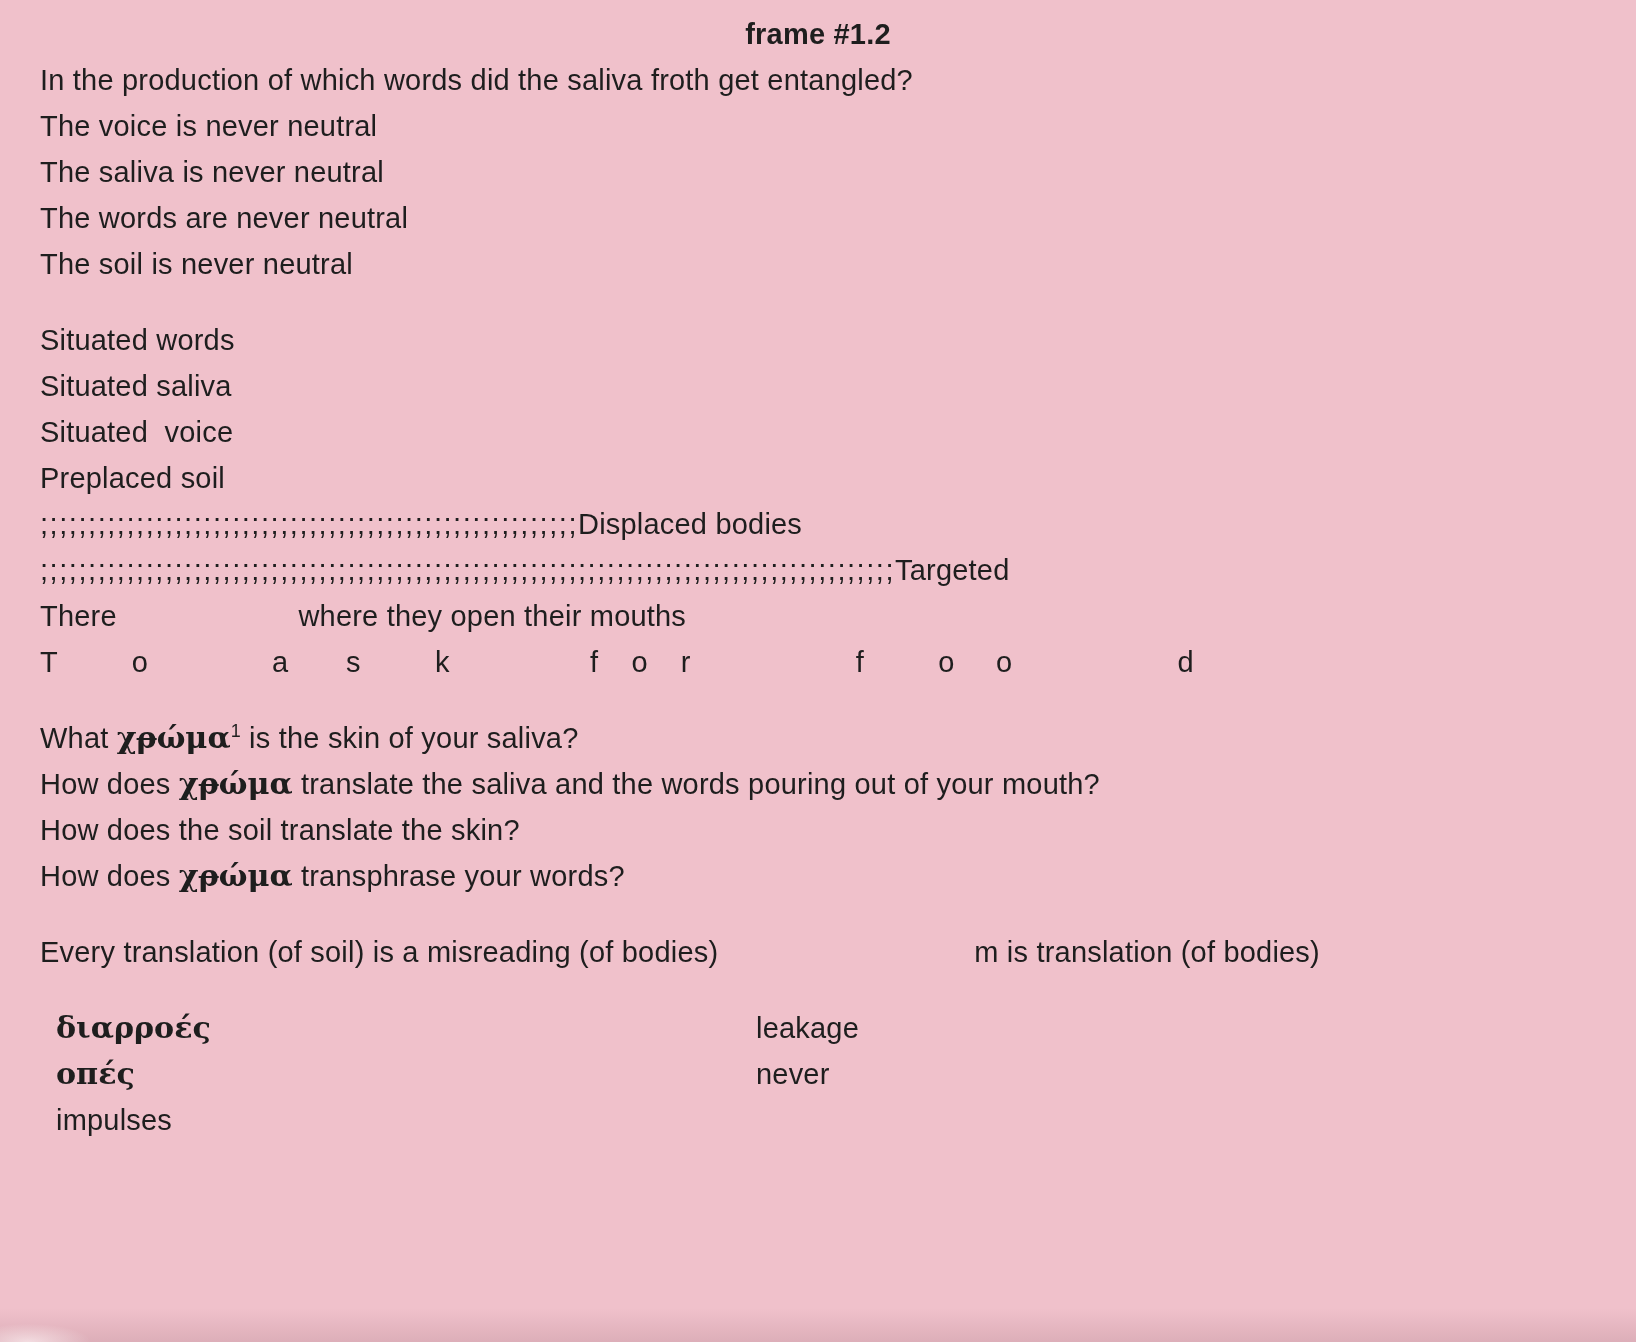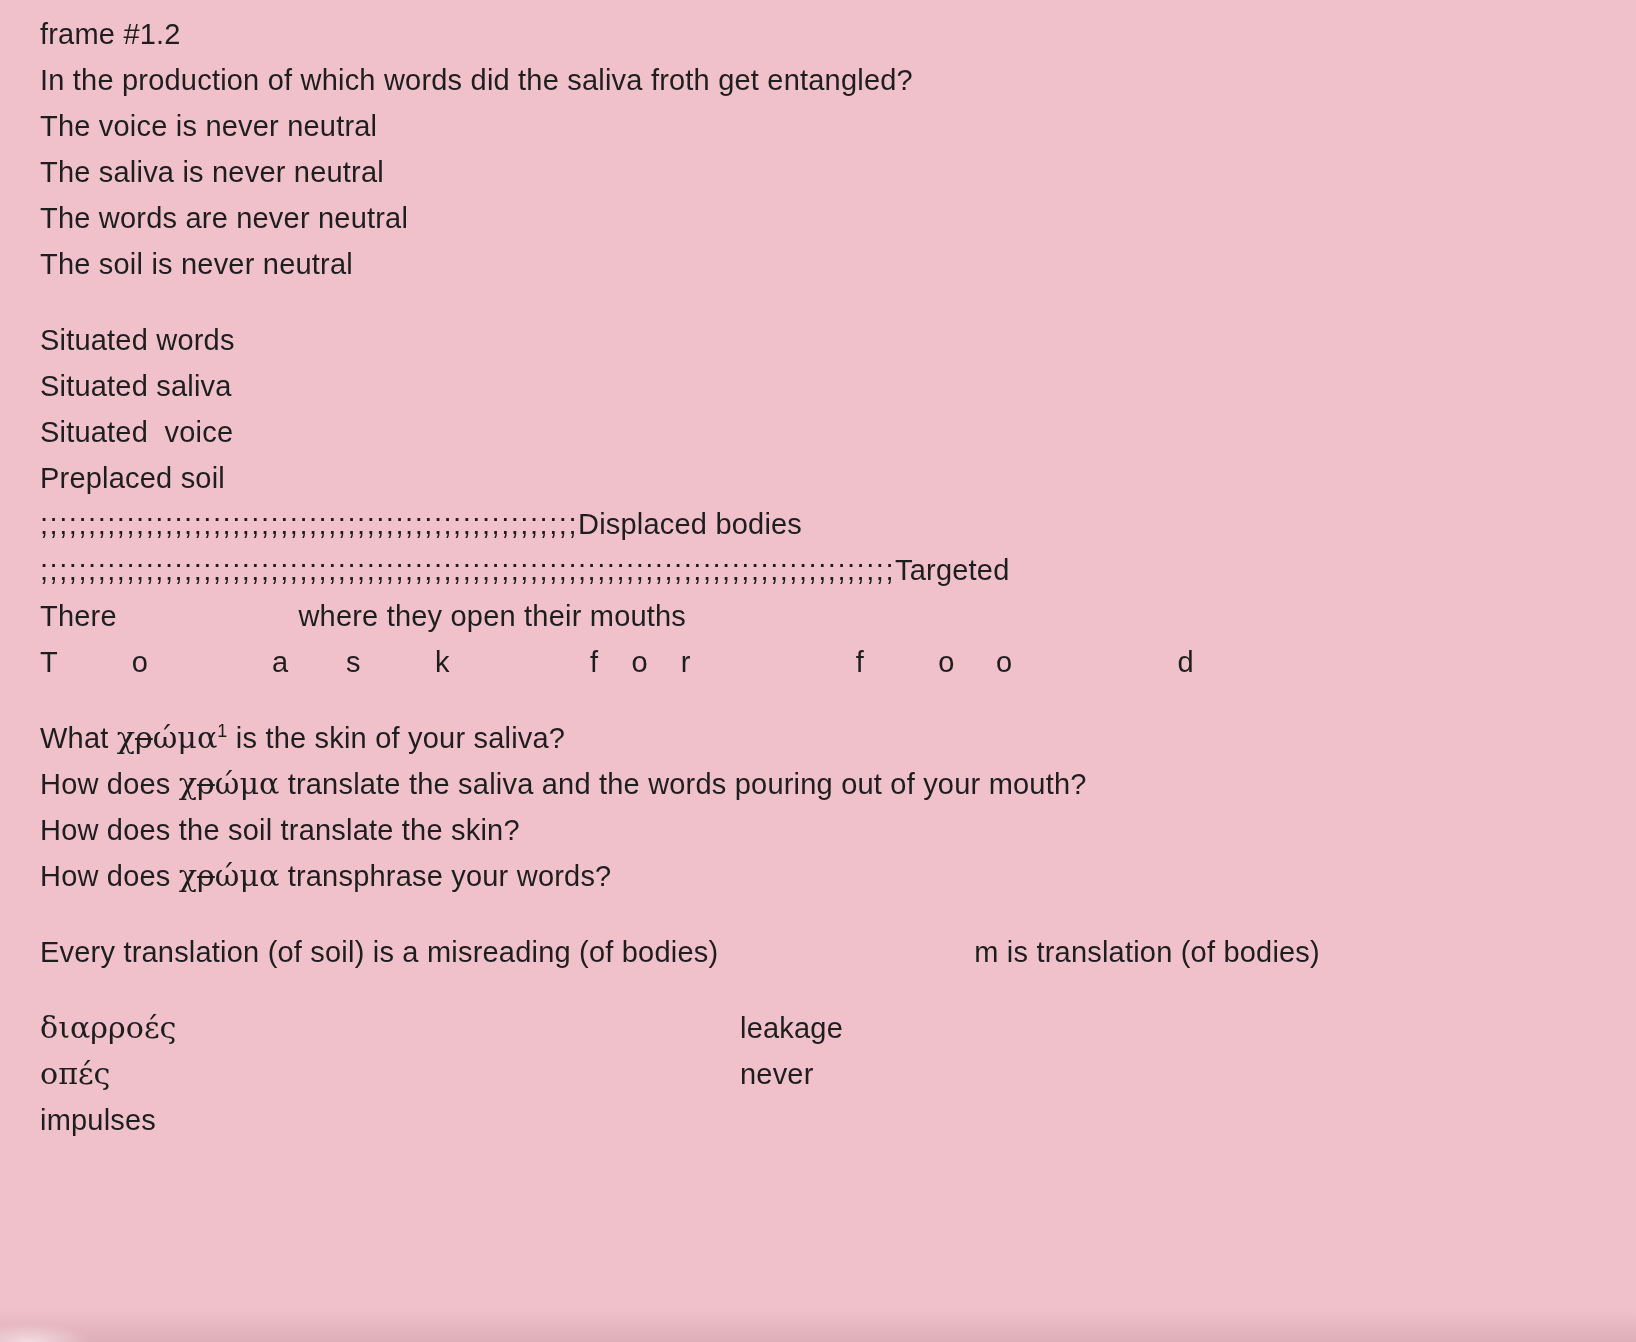--- a/index.html
+++ b/index.html
@@ -24,38 +24,39 @@
   body::after{
     content:"";
     position:absolute;
     left:0;right:0;bottom:0;height:34px;
     background:
       radial-gradient(90px 26px at 28px 100%, rgba(255,245,246,.65), rgba(255,245,246,0) 70%),
       linear-gradient(to bottom, rgba(120,76,88,0) 0%, rgba(120,76,88,.16) 100%);
     pointer-events:none;
   }
   .line{white-space:pre;}
-  .title{font-weight:400;}
+  .title{font-weight:700;text-align:center;}
   .gap{margin-top:30px;}
   .semis{letter-spacing:1.55px;}
   .greek{
     font-family:"DejaVu Serif","Liberation Serif",serif;
     font-size:1.04em;
     letter-spacing:0;
+    font-weight:bold;
   }
   .strike{
     text-decoration:line-through;
     text-decoration-thickness:2px;
   }
   sup{
     font-size:.62em;
     line-height:0;
     vertical-align:super;
   }
-  .glossary-row{display:flex;}
+  .glossary-row{display:flex;margin-left:16px;}
   .gcol{flex:0 0 700px;width:700px;}
 </style>
 </head>
 <body>
 
 <main>
 
   <section>
     <div class="line title">frame #1.2</div>
     <div class="line">In the production of which words did the saliva froth get entangled?</div>

